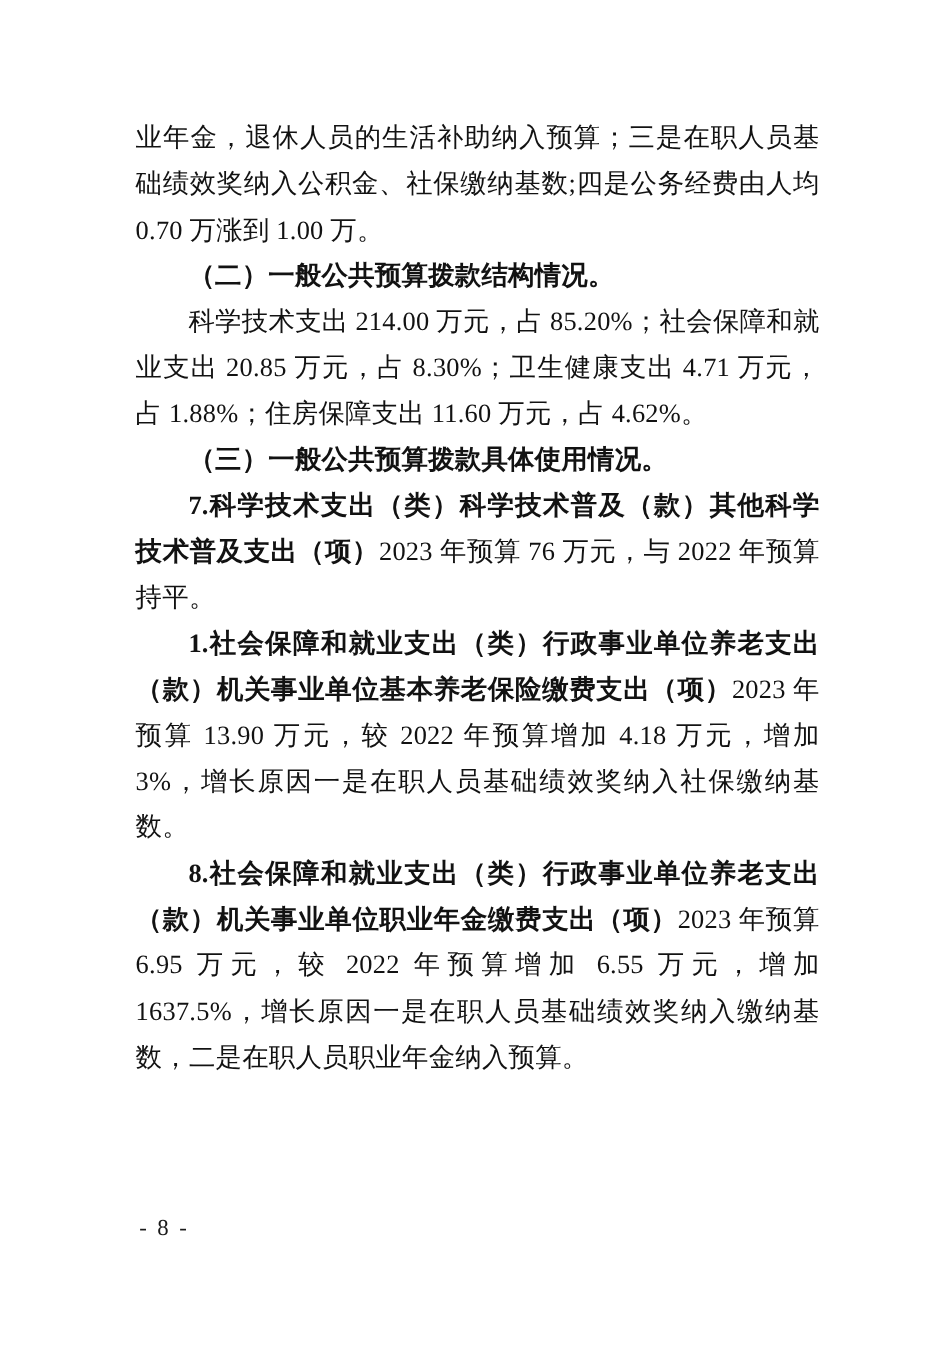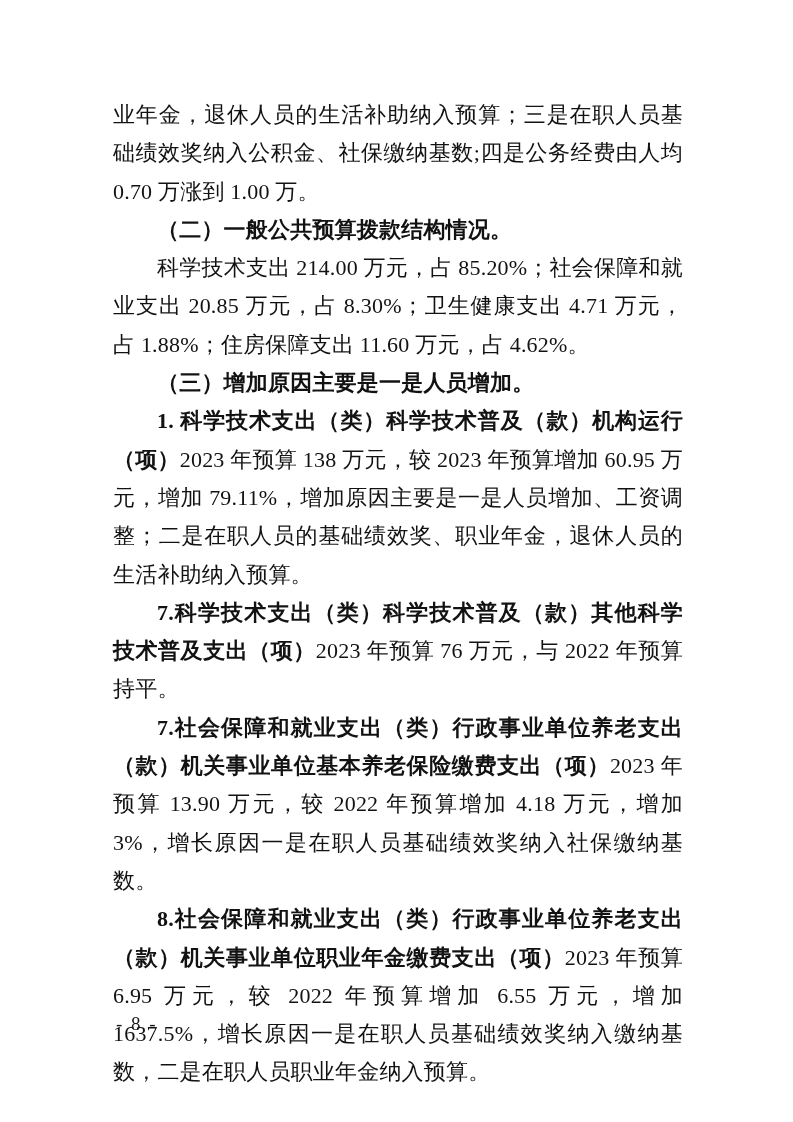--- a/index.html
+++ b/index.html
@@ -51,26 +51,25 @@
 
 <div class="page">
   <div class="content">
 
     <p class="para"><span>业年金，退休人员的生活补助纳入预算；三是在职人员基础绩效奖纳入公积金、社保缴纳基数;四是公务经费由人均 0.70 万涨到 1.00 万。</span></p>
 
     <p class="para indent"><span class="bold">（二）一般公共预算拨款结构情况。</span></p>
 
     <p class="para indent"><span>科学技术支出 214.00 万元，占 85.20%；社会保障和就业支出 20.85 万元，占 8.30%；卫生健康支出 4.71 万元，占 1.88%；住房保障支出 11.60 万元，占 4.62%。</span></p>
 
-    <p class="para indent"><span class="bold">（三）增加原因主要是一是人员增加。</span></p>
+    <p class="para indent"><span class="bold">（三）一般公共预算拨款具体使用情况。</span></p>
 
-    <p class="para indent"><span class="bold">1. 科学技术支出（类）科学技术普及（款）机构运行（项）</span><span>2023 年预算 138 万元，较 2023 年预算增加 60.95 万元，增加 79.11%，增加原因主要是一是人员增加、工资调整；二是在职人员的基础绩效奖、职业年金，退休人员的生活补助纳入预算。</span></p>
 
     <p class="para indent"><span class="bold">7.科学技术支出（类）科学技术普及（款）其他科学技术普及支出（项）</span><span>2023 年预算 76 万元，与 2022 年预算持平。</span></p>
 
-    <p class="para indent"><span class="bold">7.社会保障和就业支出（类）行政事业单位养老支出（款）机关事业单位基本养老保险缴费支出（项）</span><span>2023 年预算 13.90 万元，较 2022 年预算增加 4.18 万元，增加 3%，增长原因一是在职人员基础绩效奖纳入社保缴纳基数。</span></p>
+    <p class="para indent"><span class="bold">1.社会保障和就业支出（类）行政事业单位养老支出（款）机关事业单位基本养老保险缴费支出（项）</span><span>2023 年预算 13.90 万元，较 2022 年预算增加 4.18 万元，增加 3%，增长原因一是在职人员基础绩效奖纳入社保缴纳基数。</span></p>
 
     <p class="para indent"><span class="bold">8.社会保障和就业支出（类）行政事业单位养老支出（款）机关事业单位职业年金缴费支出（项）</span><span>2023 年预算 6.95 万元，较 2022 年预算增加 6.55 万元，增加 1637.5%，增长原因一是在职人员基础绩效奖纳入缴纳基数，二是在职人员职业年金纳入预算。</span></p>
 
   </div>
 
   <div class="footer">- 8 -</div>
 </div>
 
 </body></html>

